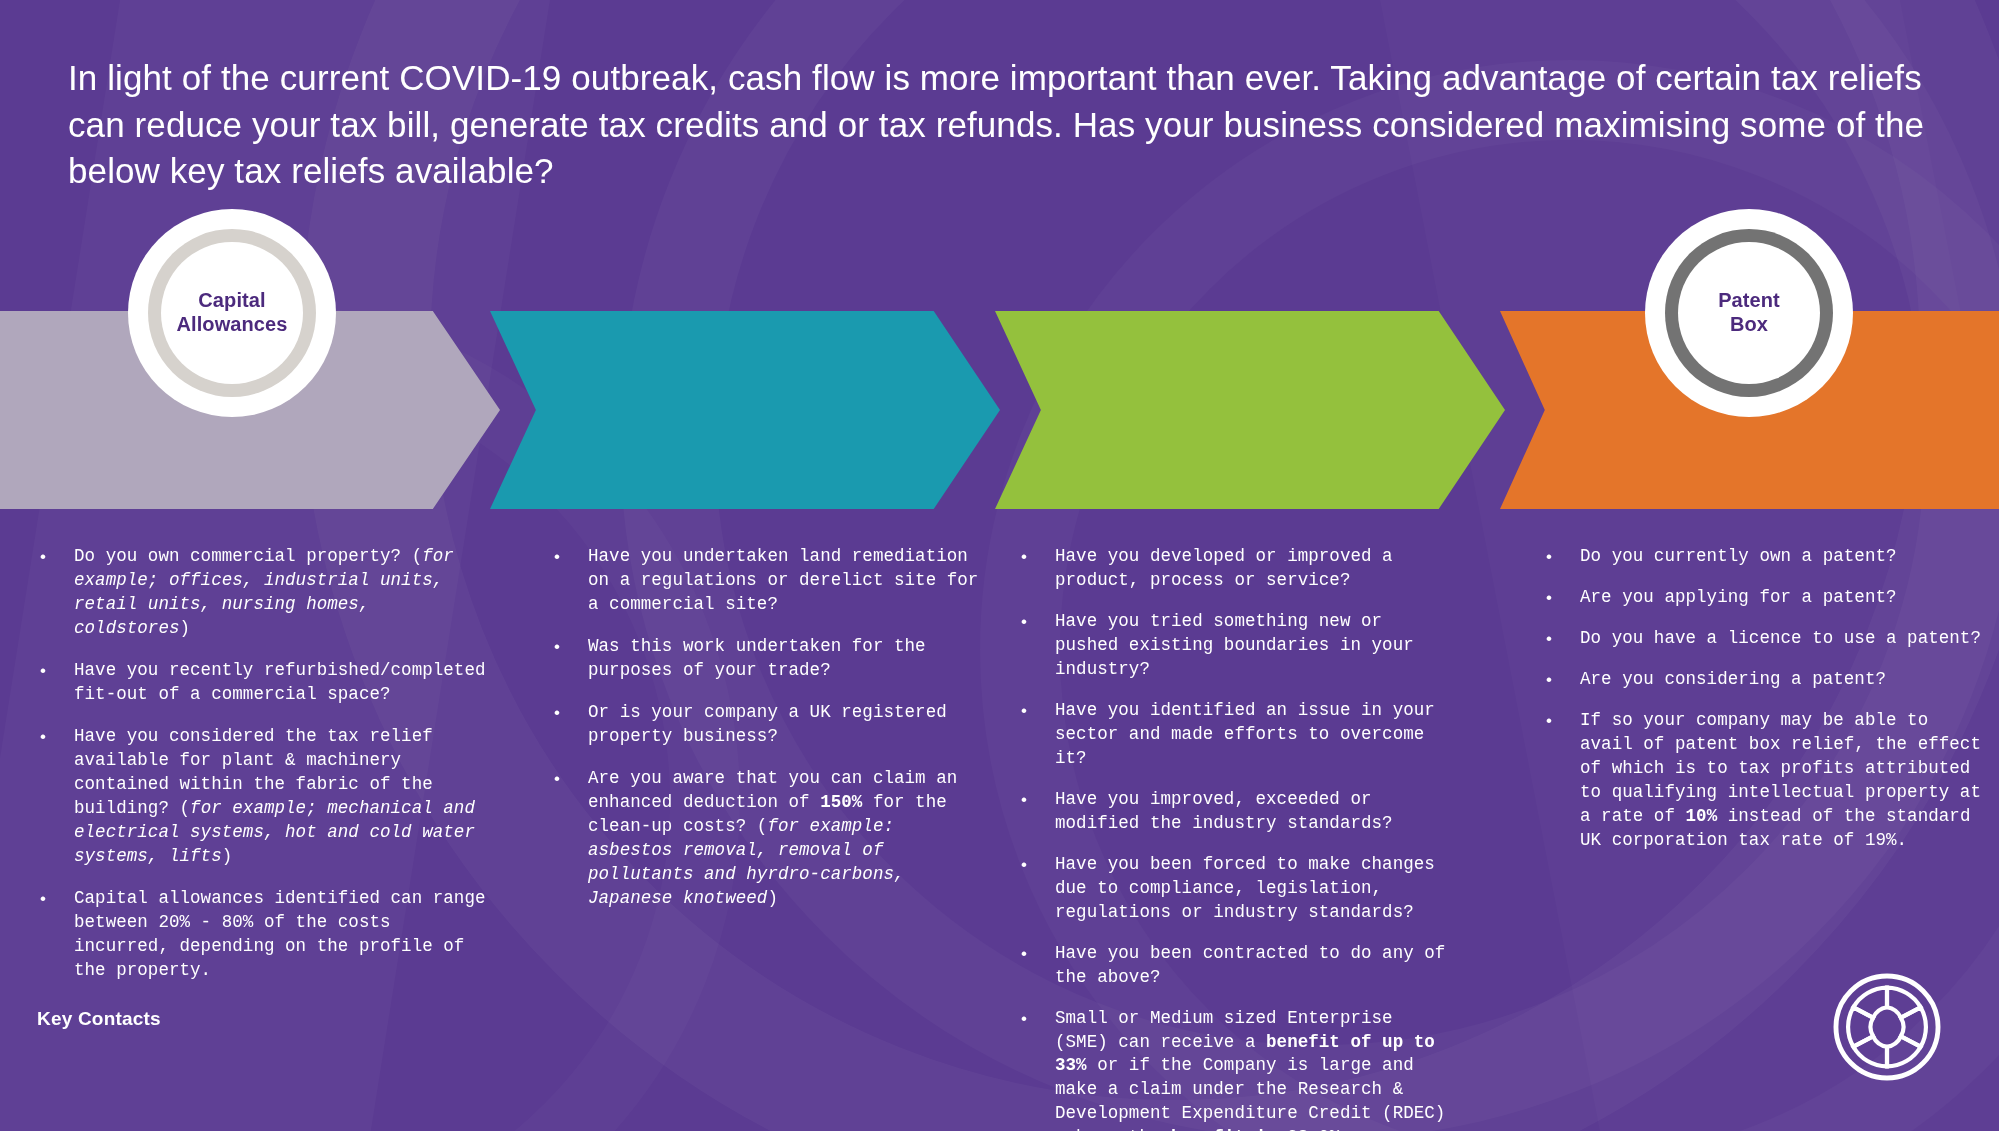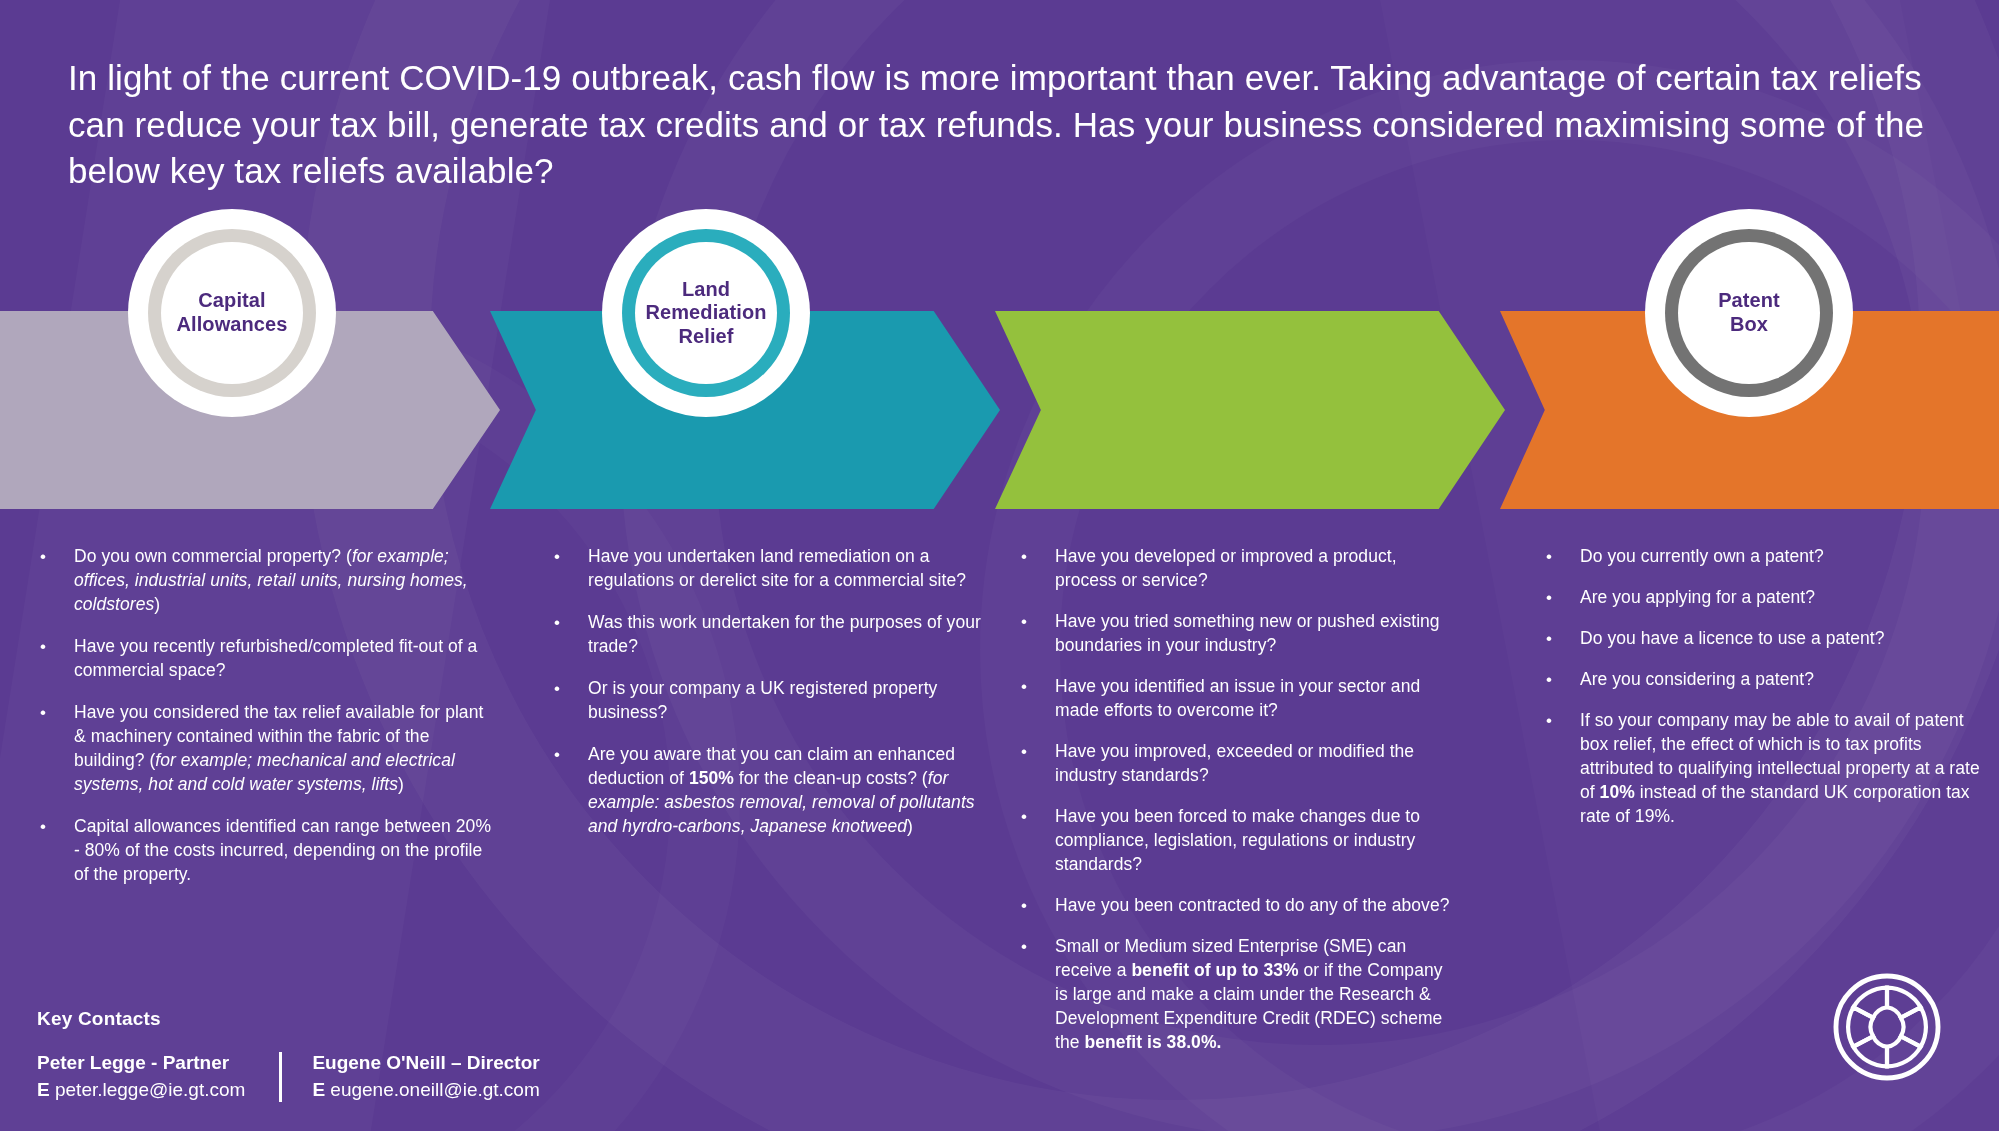--- a/index.html
+++ b/index.html
@@ -131,20 +131,21 @@
     flex: 0 0 40px;
     font-size: 17px;
     line-height: 1.38;
     padding-left: 6px;
   }
   .btext {
     flex: 1;
     font-size: 17.5px;
     line-height: 1.37;
     letter-spacing: 0.05px;
+    font-family: Liberation Mono, monospace;
   }
   .btext i { font-style: italic; }
   .btext b { font-weight: bold; }
 
   .col3 .bullet { margin-bottom: 17px; }
   .col2 .bullet { margin-bottom: 17px; }
 
   
   .contacts { position: absolute; left: 37px; top: 1008px; color: #ffffff; }
   .kc-title { font-weight: bold; font-size: 19px; letter-spacing: 0.2px; }
@@ -191,29 +192,20 @@
 
   <div class="circle-wrap c0">
     <div class="circle-outer">
         <div class="circle-ring">
           <div class="circle-inner">
       <div class="circle-label">Capital<br>Allowances</div>
     </div>
         </div>
       </div>
   </div>
-  <div class="circle-wrap c1">
-    <div class="circle-outer">
-        <div class="circle-ring">
-          <div class="circle-inner">
-      <div class="circle-label">Land<br>Remediation<br>Relief</div>
-    </div>
-        </div>
-      </div>
-  </div>
   <div class="circle-wrap c3">
     <div class="circle-outer">
         <div class="circle-ring">
           <div class="circle-inner">
       <div class="circle-label">Patent<br>Box</div>
     </div>
         </div>
       </div>
   </div>
 
@@ -303,31 +295,20 @@
         </div>
         <div class="bullet">
           <span class="dot">•</span>
           <span class="btext">If so your company may be able to avail of patent box relief, the effect of which is to tax profits attributed to qualifying intellectual property at a rate of <b>10%</b> instead of the standard UK corporation tax rate of 19%.</span>
         </div>
       </div>
   </div>
 
   <div class="contacts">
     <div class="kc-title">Key Contacts</div>
-    <div class="kc-row">
-      <div class="kc-block">
-        <div class="kc-name">Peter Legge - Partner</div>
-        <div class="kc-mail"><span class="lbl">E</span> <span>peter.legge@ie.gt.com</span></div>
-      </div>
-      <div class="kc-divider"></div>
-      <div class="kc-block">
-        <div class="kc-name">Eugene O'Neill – Director</div>
-        <div class="kc-mail"><span class="lbl">E</span> <span>eugene.oneill@ie.gt.com</span></div>
-      </div>
-    </div>
   </div>
 
   <div class="logo">
     <svg viewBox="0 0 100 100" width="116" height="116" aria-hidden="true">
       <g fill="none" stroke="#ffffff" stroke-width="4.2" stroke-linecap="round">
         <circle cx="50" cy="50" r="44"></circle>
         <path d="M50 16 A34 34 0 0 1 79 33 L62 42 A16 16 0 0 0 50 33 Z" stroke-width="3.6"></path>
         <path d="M79 33 A34 34 0 0 1 79 67 L62 58 A16 16 0 0 0 62 42 Z" stroke-width="3.6"></path>
         <path d="M79 67 A34 34 0 0 1 50 84 L50 67 A16 16 0 0 0 62 58 Z" stroke-width="3.6"></path>
         <path d="M50 84 A34 34 0 0 1 21 67 L38 58 A16 16 0 0 0 50 67 Z" stroke-width="3.6"></path>

